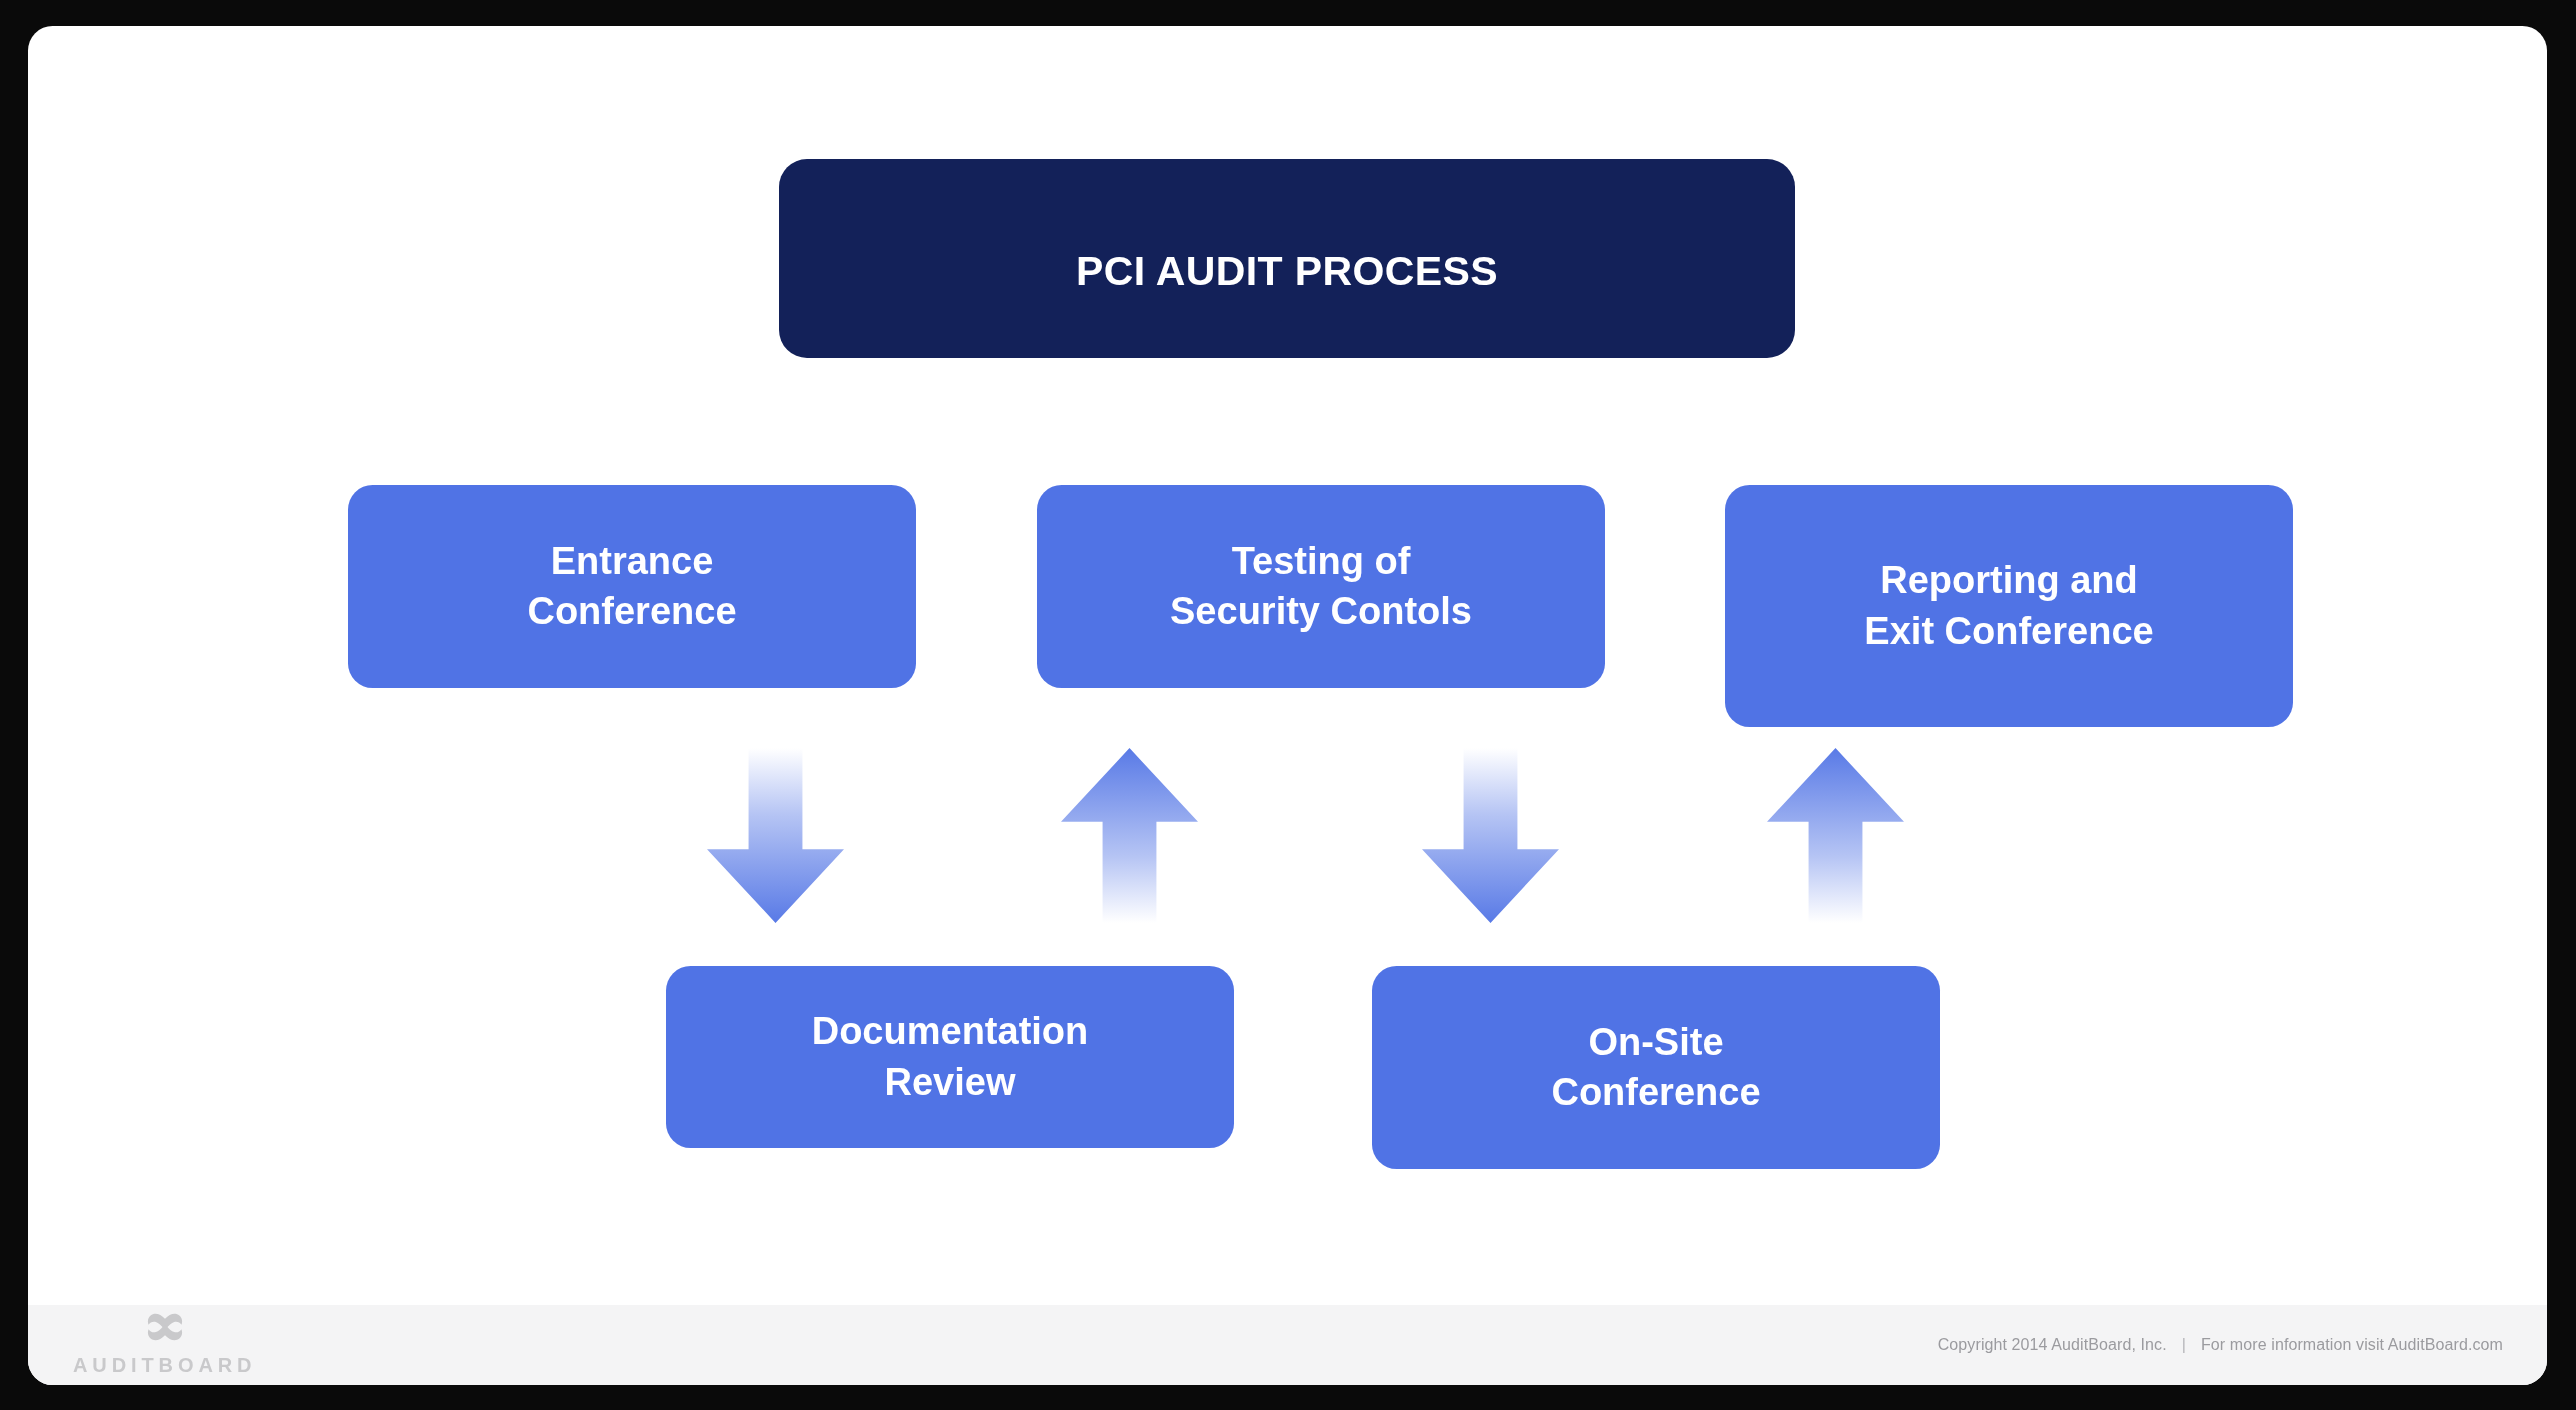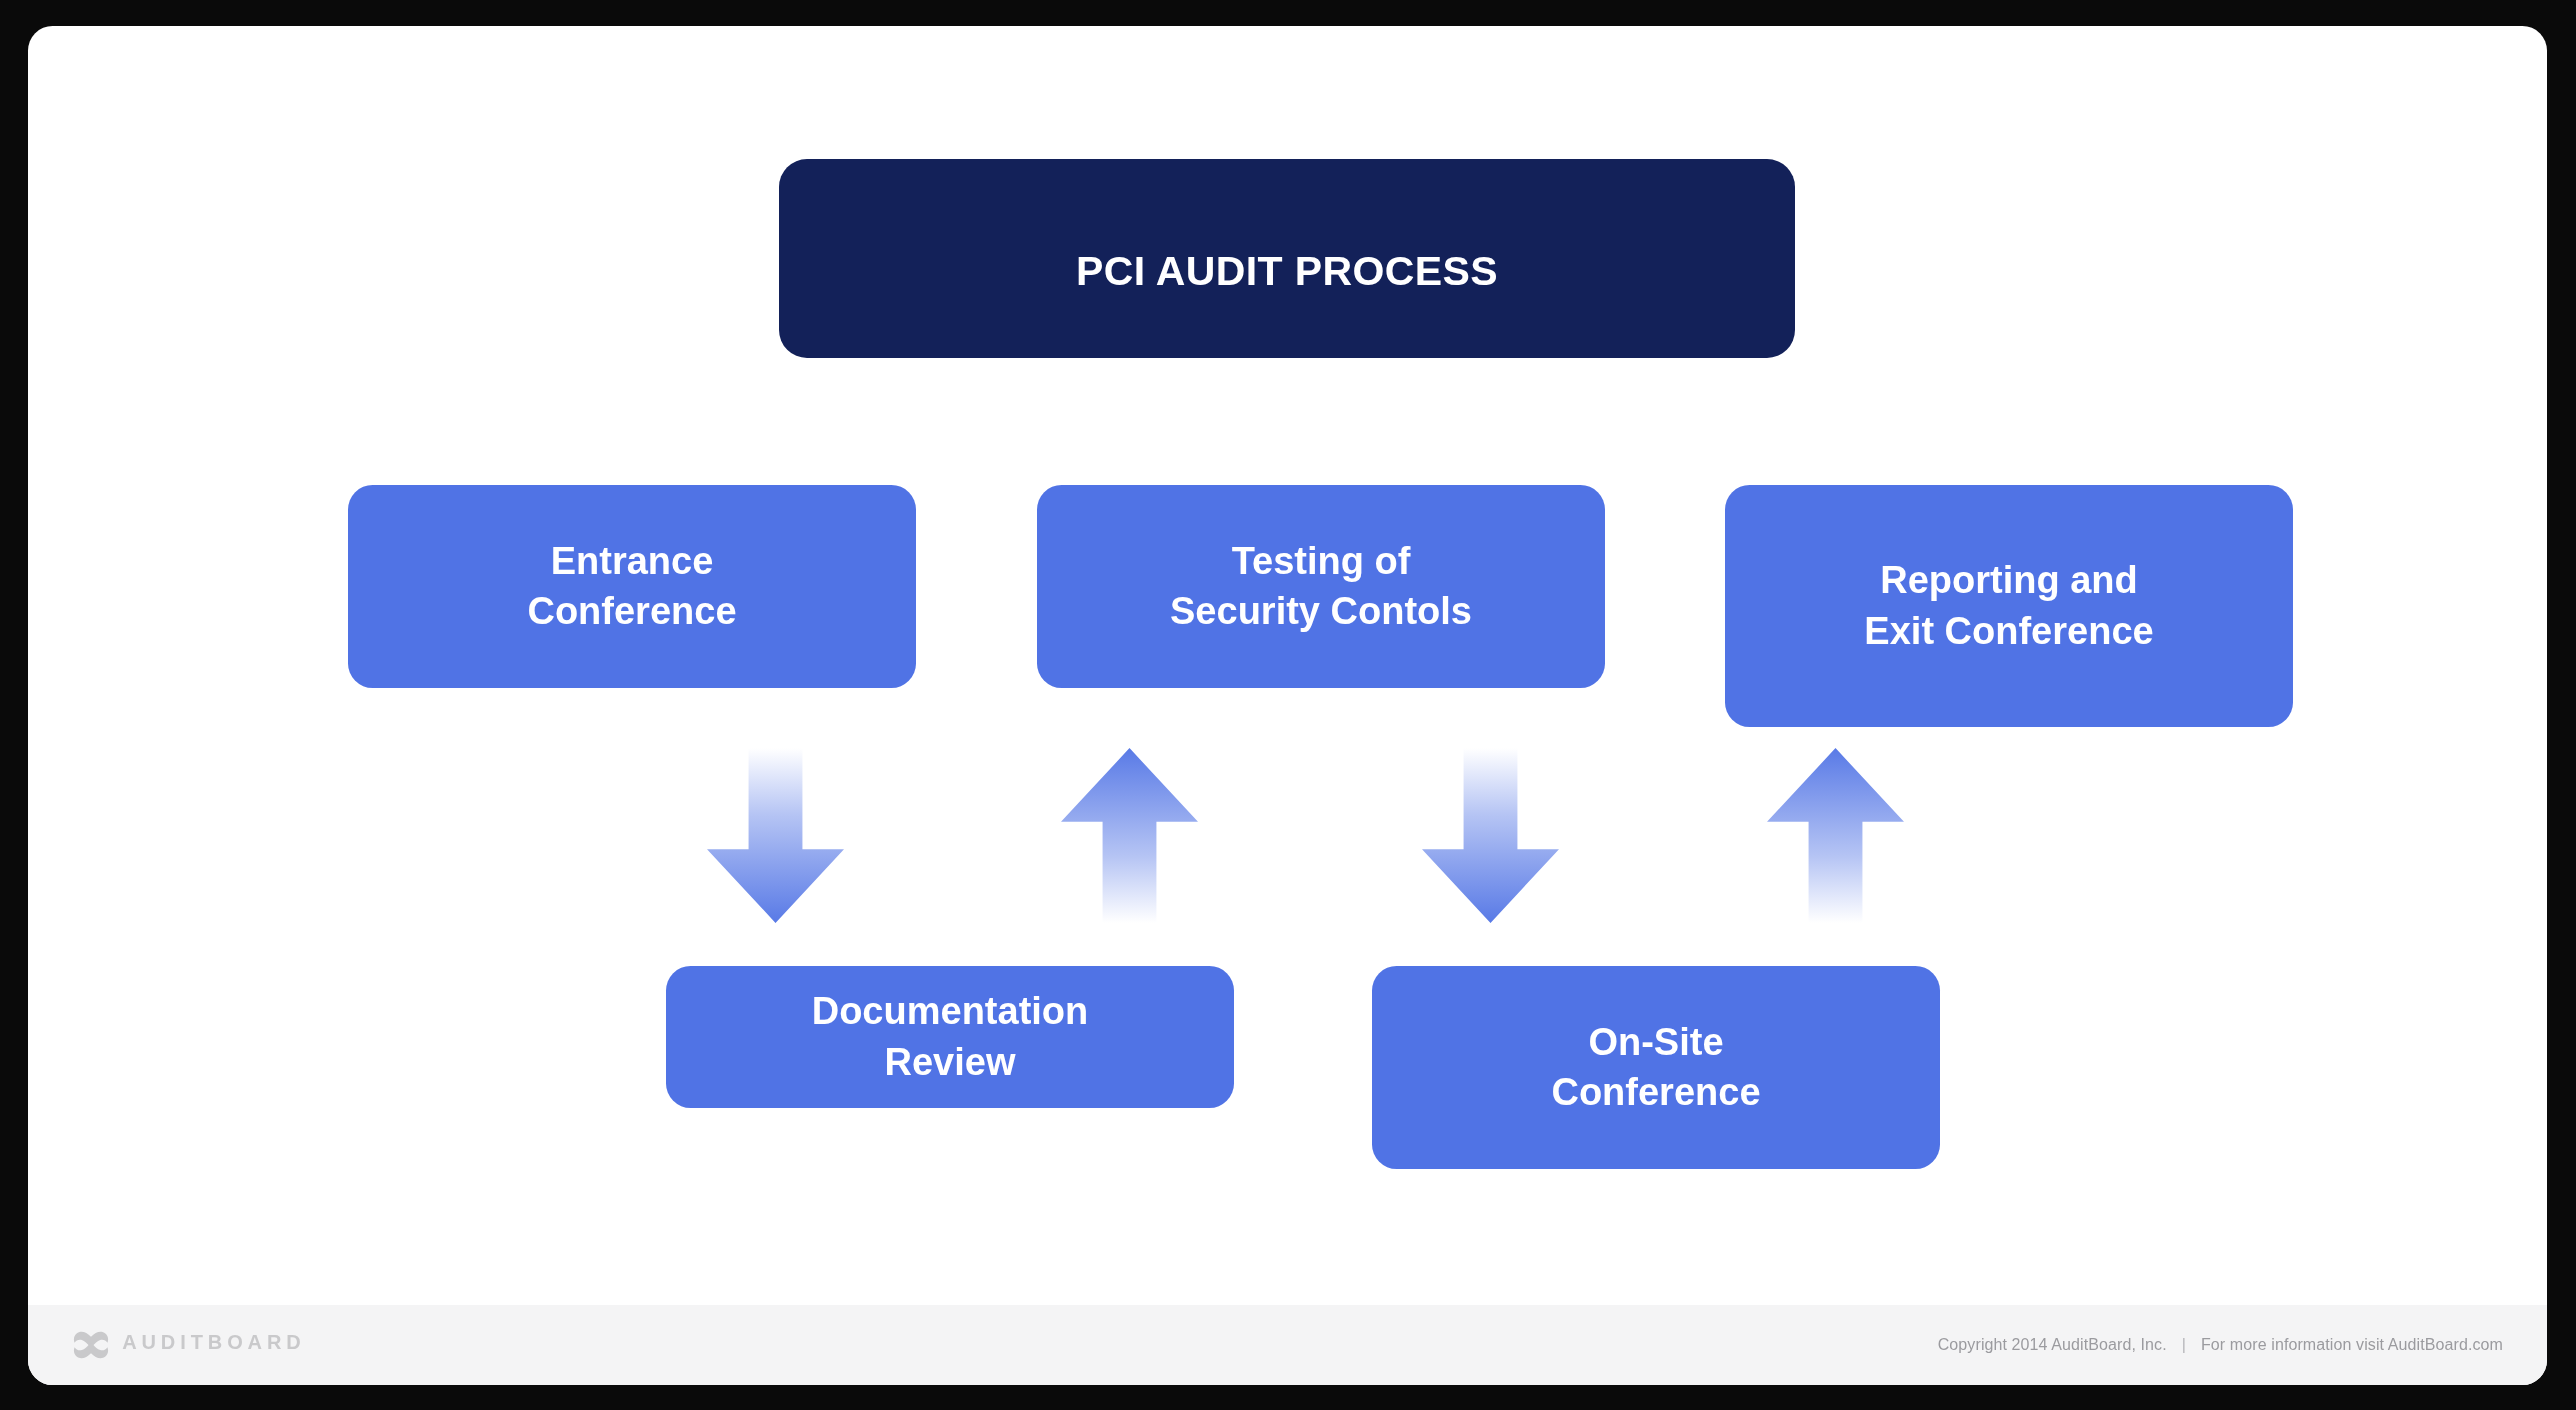--- a/index.html
+++ b/index.html
@@ -84,21 +84,21 @@
     line-height: 1.33;
     text-align: center;
     white-space: nowrap;
   }
 
   
   #box-entrance   { left: 320px;  top: 459px; width: 568px; height: 203px; }
   #box-testing    { left: 1009px; top: 459px; width: 568px; height: 203px; }
   #box-reporting  { left: 1697px; top: 459px; width: 568px; height: 242px; }
   
-  #box-docreview  { left: 638px;  top: 940px; width: 568px; height: 142px; }
+  #box-docreview  { left: 638px;  top: 940px; width: 568px; height: 182px; }
   #box-onsite     { left: 1344px; top: 940px; width: 568px; height: 203px; }
 
   
   .arrow {
     position: absolute;
     width: 137px;
     height: 175px;
   }
 
   #arrow-1 { left: 679px;  top: 722px; }
@@ -115,21 +115,23 @@
     height: 80px;
     background: #f4f4f5;
     display: flex;
     align-items: center;
     justify-content: space-between;
     box-sizing: border-box;
     padding: 0 44px 0 45px;
   }
   #footer-logo {
     display: flex;
+    align-items: center;
     gap: 13.2px;
+    flex-direction: column;
   }
   #footer-logo .logo-mark {
     display: block;
     width: 36px;
     height: 28px;
   }
   #footer-logo .logo-word {
     color: #c9c9cb;
     font-size: 20px;
     font-weight: bold;

